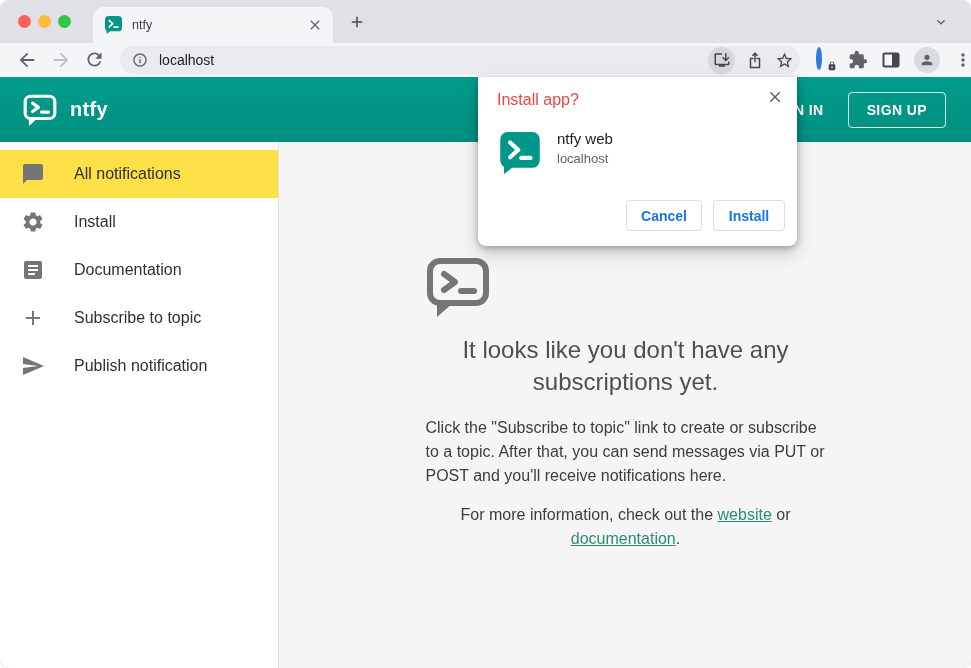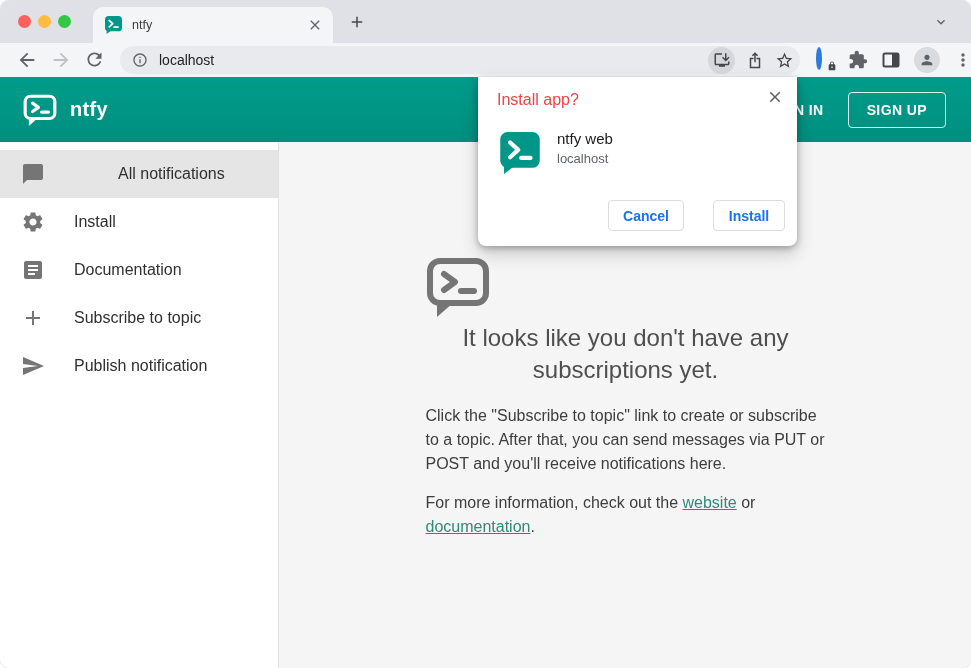--- a/index.html
+++ b/index.html
@@ -75,56 +75,55 @@
   }
 
   
   .sidebar {
     position:absolute; left:0; top:142px; width:279px; bottom:0;
     background:#ffffff; border-right:1px solid #E0E2E4; padding-top:8px;
   }
   .side-item {
     height:48px; display:flex; align-items:center; cursor:pointer;
   }
-  .side-item.selected { background:#e5e5e5;gap:44px; }
+  .side-item.selected { background:#fde047; }
   .side-icon { width:24px; height:24px; color:#757575; margin-left:21px; flex:0 0 auto; }
   .side-label { margin-left:29px; font-size:16px; color:#303030; }
 
   
   .main {
     position:absolute; left:280px; top:142px; right:0; bottom:0;
     background:#F5F5F5; overflow:hidden;
   }
   .main-content { width:400px; margin:0 auto; padding-top:111px; }
   .empty-logo { width:64px; height:66px; color:#757575; margin:0 auto; }
   .empty-heading {
-    margin-top:1px; font-size:24px; line-height:32px; font-weight:400;
+    margin-top:13px; font-size:24px; line-height:32px; font-weight:400;
     color:#4F4F4F; text-align:center;
   }
   .empty-para { margin-top:18px; font-size:16px; line-height:24px; color:#3D3D3D; }
-  .empty-para2 { margin-top:15px; font-size:16px; line-height:24px; color:#3D3D3D; }
+  .empty-para2 { margin-top:15px; font-size:16px; line-height:24px; color:#3D3D3D;text-align:center; }
   .teal-link { color:#2E8B79; text-decoration:underline; cursor:pointer; }
 
   
   .popup {
     position:absolute; left:478px; top:77px; width:319px; height:169px;
     background:#ffffff; border-radius:0 0 8px 8px; z-index:50;
     box-shadow:0 2px 6px rgba(0,0,0,0.28), 0 8px 18px rgba(0,0,0,0.18);
   }
   .popup-title { position:absolute; left:19px; top:14px; font-size:16px; color:#ef4444; }
   .popup-close { position:absolute; right:13px; top:11px; width:18px; height:18px; color:#5F6368; cursor:pointer; }
   .popup-appicon { position:absolute; left:22px; top:55px; width:40px; height:42px; }
   .popup-appname { position:absolute; left:79px; top:53px; font-size:15px; color:#202124; }
   .popup-origin { position:absolute; left:79px; top:74px; font-size:13px; color:#5F6368; }
   .popup-buttons { position:absolute; right:12px; bottom:15px; display:flex; gap:11px; }
   .dlg-btn {
     min-width:72px; height:31px; background:#fff; border:1px solid #DADCE0; border-radius:4px;
     color:#1A73E8; font-size:14px; font-weight:bold; cursor:pointer; padding:0 14px;
     font-family:"Liberation Sans", sans-serif;
-    margin-left:18px;
   }
 </style>
 </head>
 <body>
 
 <div class="window">
 
   <div class="tabstrip">
     <div class="traffic">
       <span class="light red"></span>

